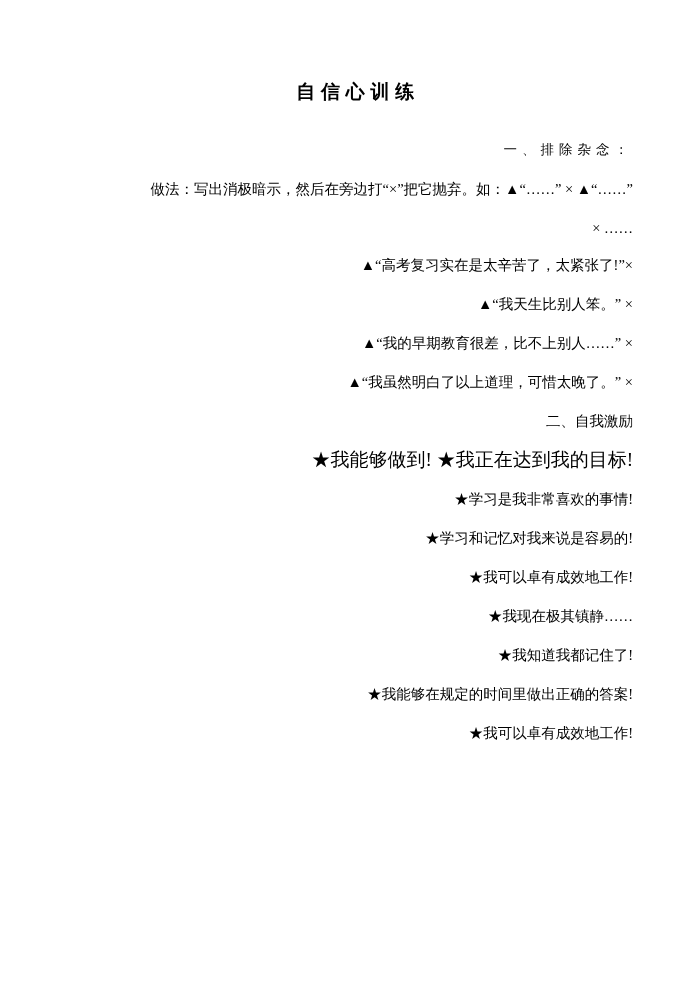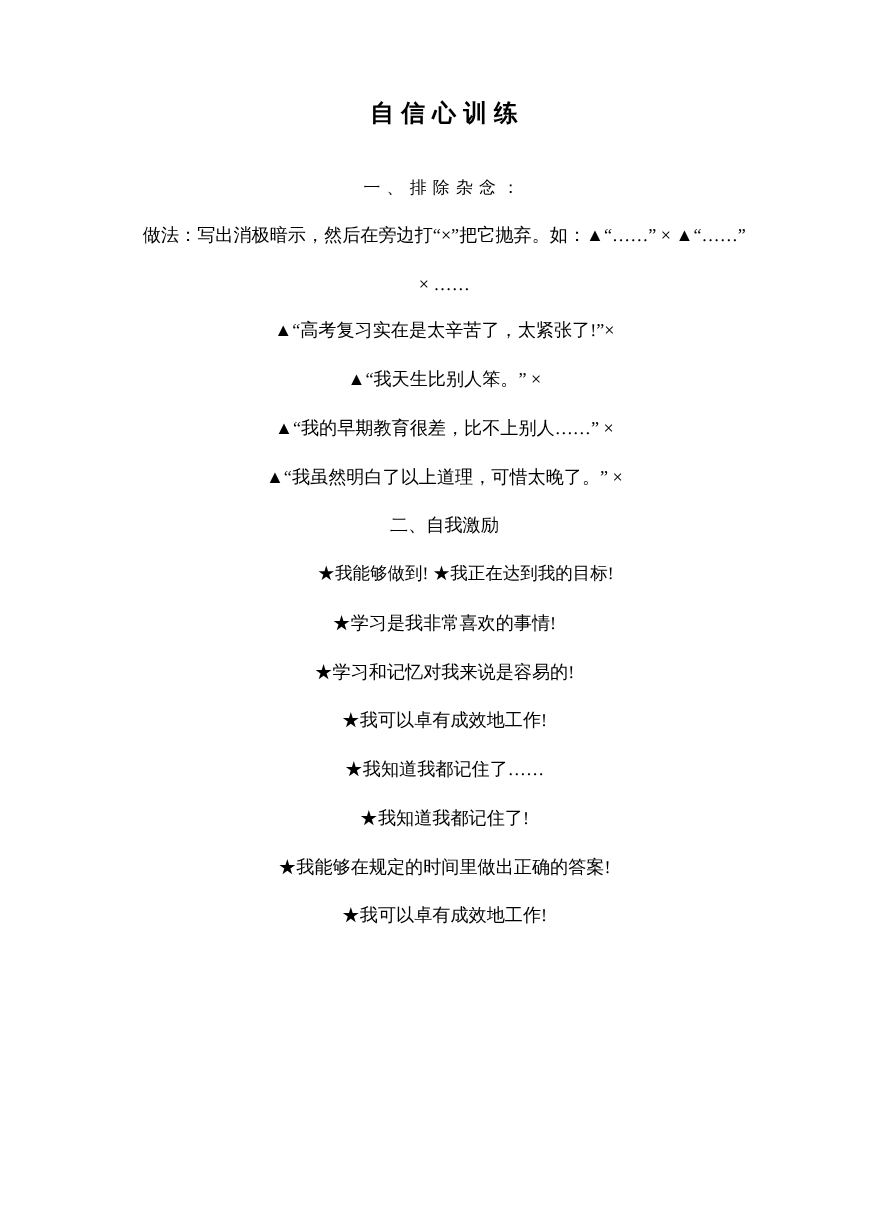--- a/index.html
+++ b/index.html
@@ -26,38 +26,38 @@
     font-size: 19px;
     line-height: 28px;
     margin: 0 0 34px 0;
     letter-spacing: 0.5px;
     font-family: "Liberation Serif", "DejaVu Serif", serif;
   }
   .para {
     font-size: 14.5px;
     line-height: 20px;
     margin: 17px 0 19px 0;
-    text-align: center;
+    text-align: right;
   }
   .para.spaced {
     letter-spacing: 5px;
     font-size: 13.5px;
   }
   .para.indent-1 {
     text-indent: 34px;
   }
   .para.indent-small {
     text-indent: 8px;
     font-size: 13.5px;
   }
   .para.cont {
     margin-top: -2px;
   }
   .para.sub {
-    font-size: 14px;
+    font-size: 19px;
   }
 </style>
 </head>
 <body>
 
 <div class="page">
 
   <h1 class="doc-title">自 信 心 训 练</h1>
 
   <p class="para spaced">一、排除杂念：</p>
@@ -77,21 +77,21 @@
   <p class="para">二、自我激励</p>
 
   <p class="para indent-1 sub">★我能够做到!  ★我正在达到我的目标!</p>
 
   <p class="para">★学习是我非常喜欢的事情!</p>
 
   <p class="para">★学习和记忆对我来说是容易的!</p>
 
   <p class="para">★我可以卓有成效地工作!</p>
 
-  <p class="para">★我知道我都记住了……</p>
+  <p class="para">★我现在极其镇静……</p>
 
   <p class="para">★我知道我都记住了!</p>
 
   <p class="para">★我能够在规定的时间里做出正确的答案!</p>
 
   <p class="para">★我可以卓有成效地工作!</p>
 
 
 
 

